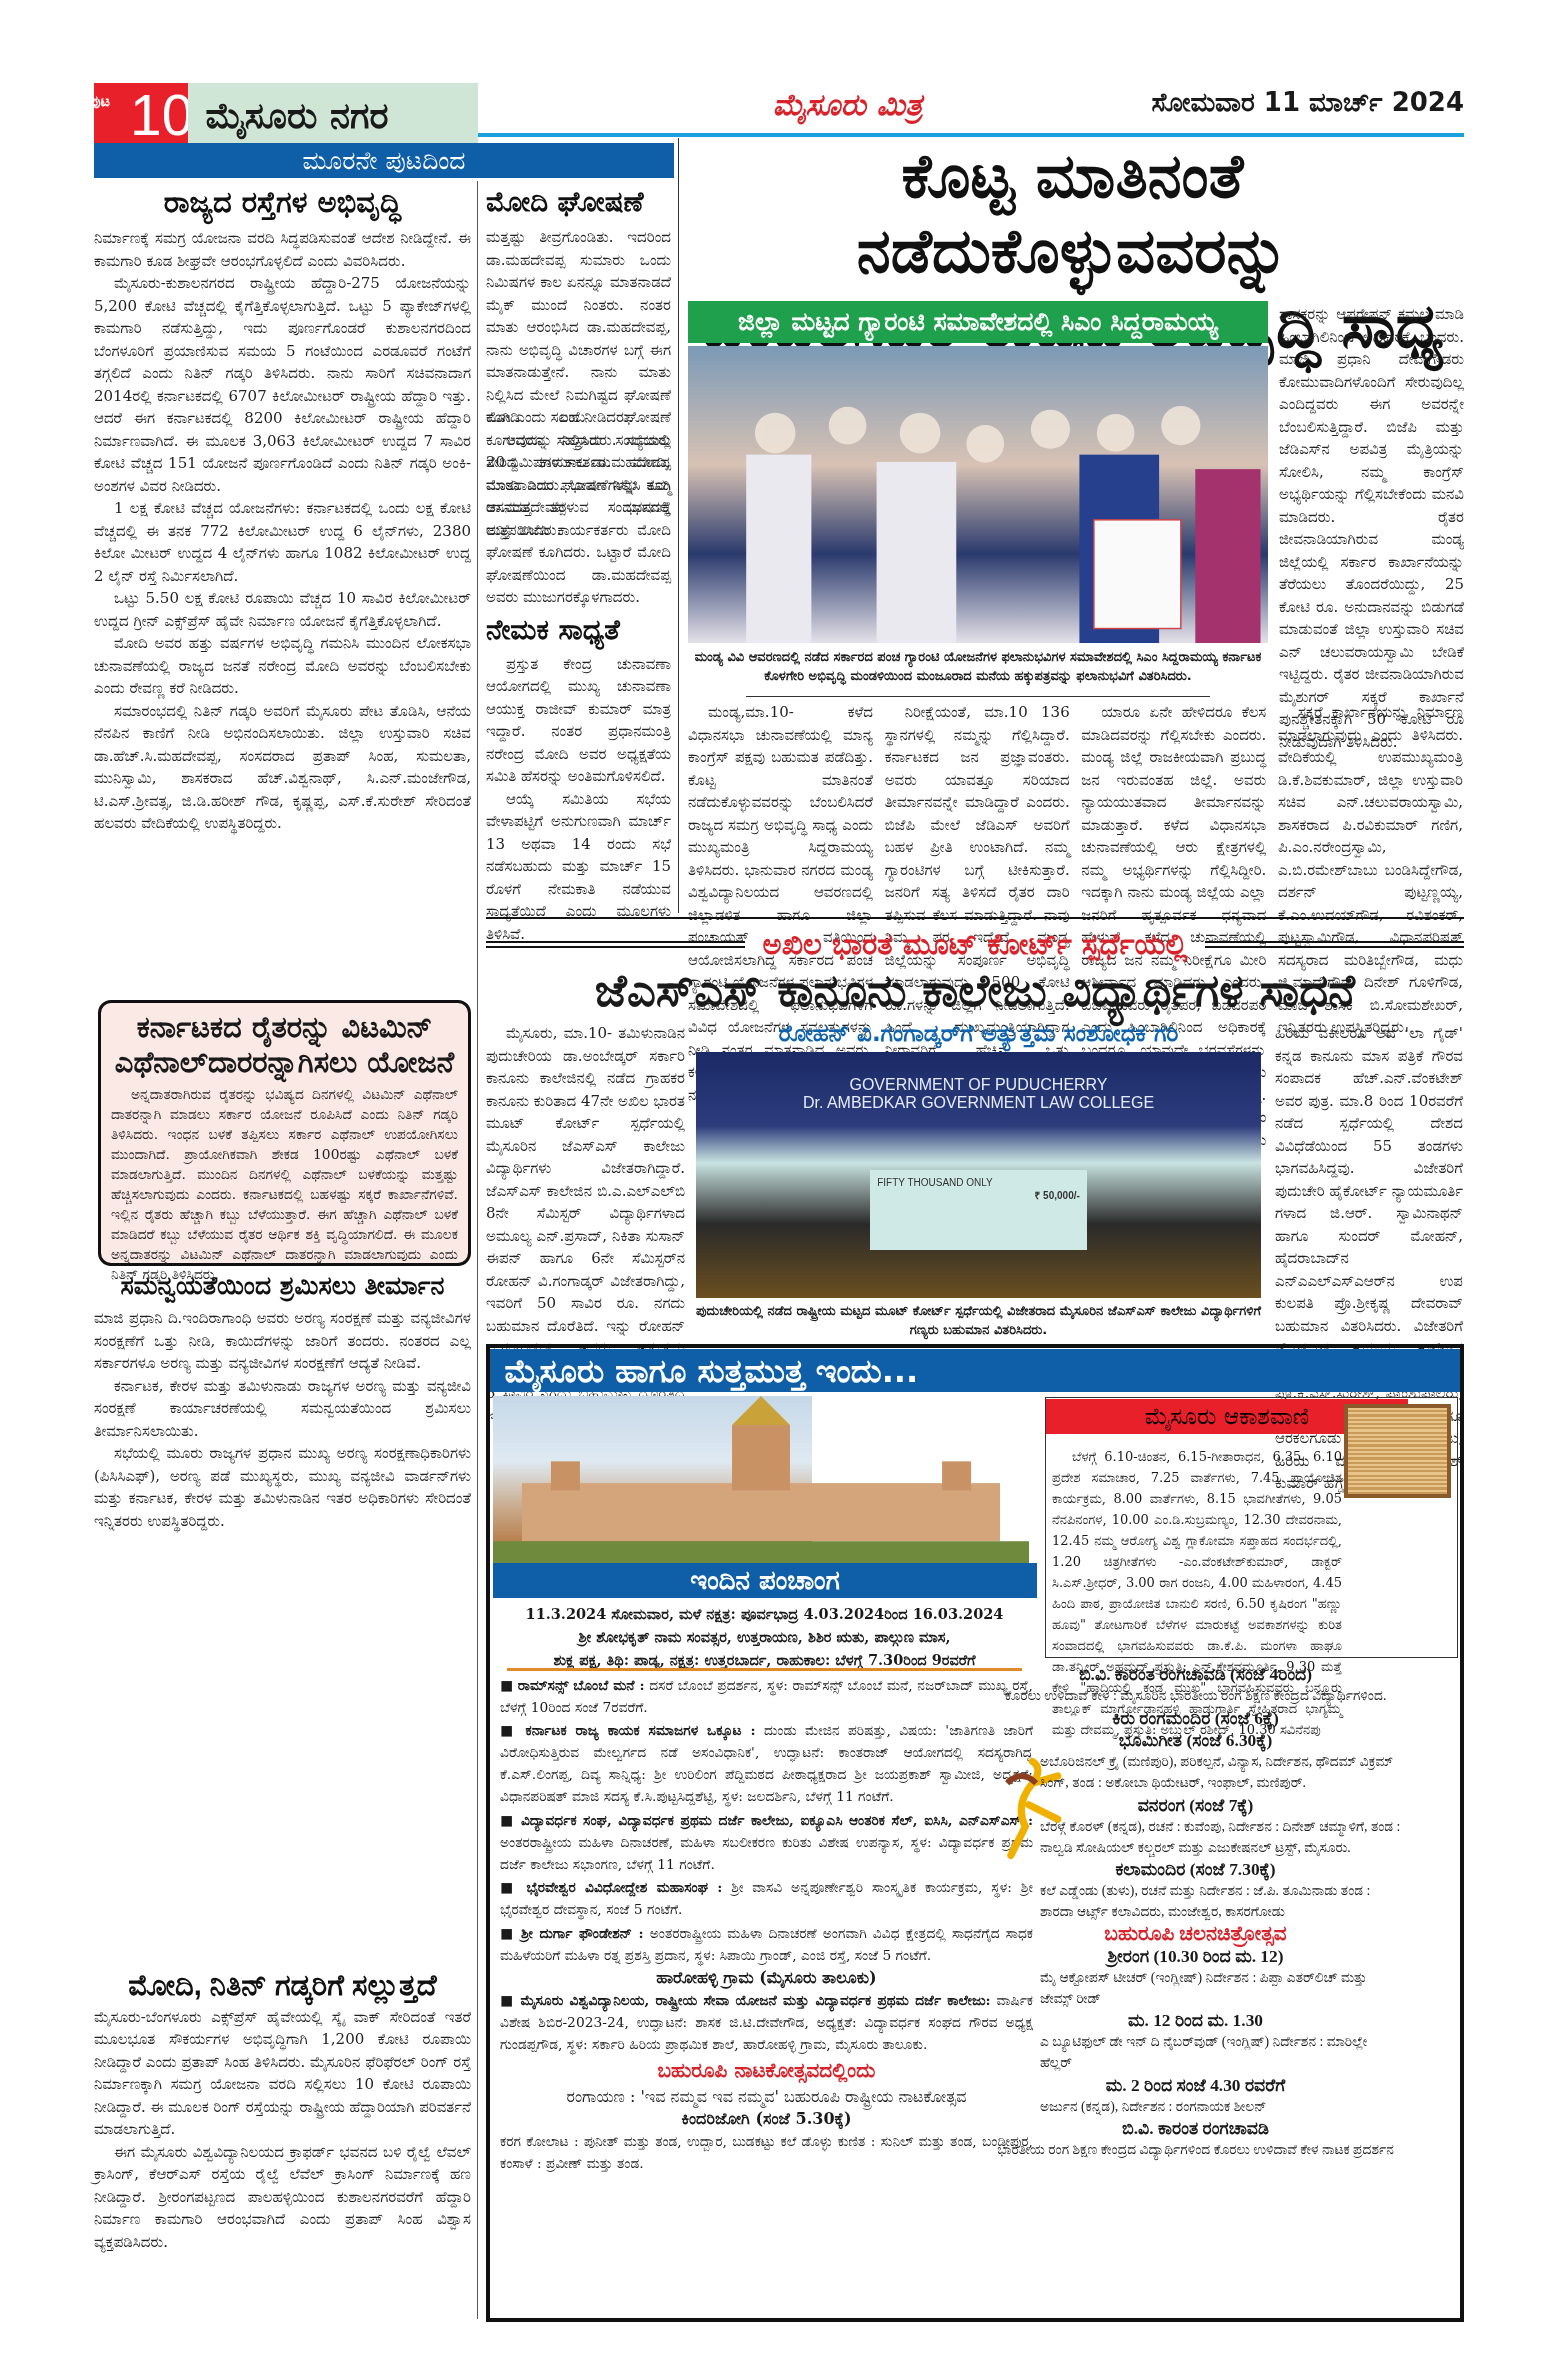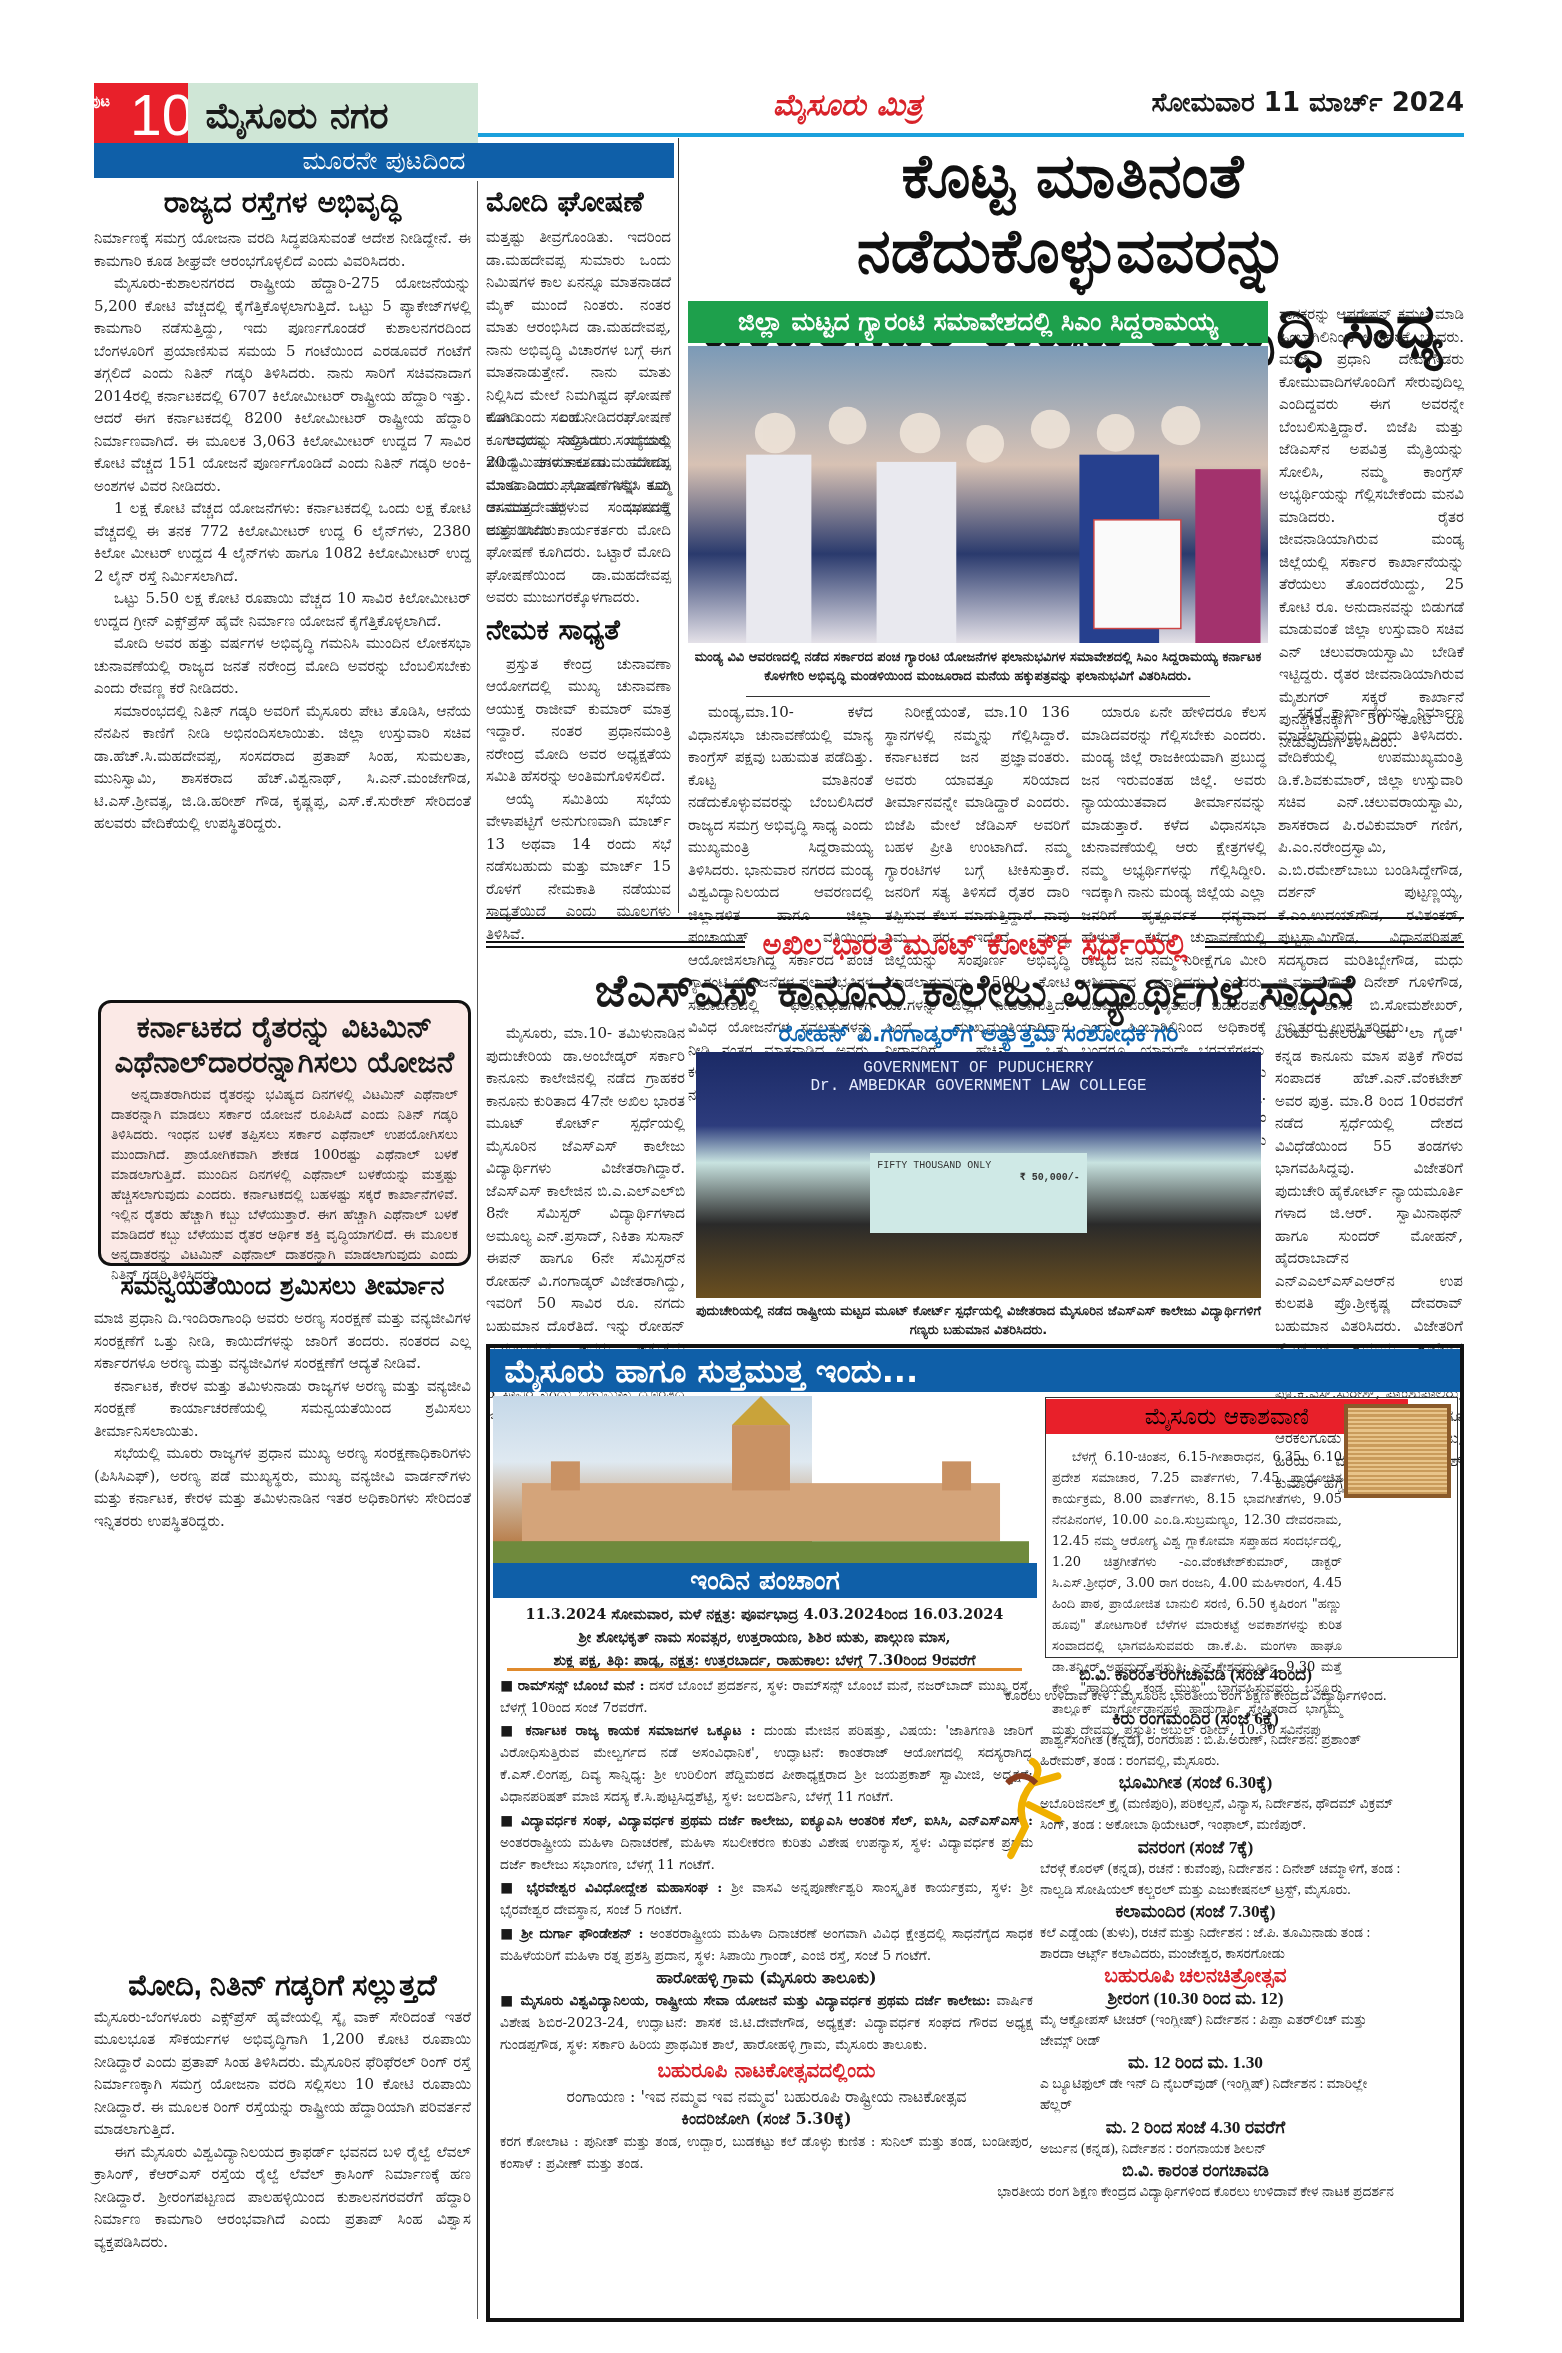--- a/index.html
+++ b/index.html
@@ -46,21 +46,21 @@
 #nemaka{left:486px;top:572px;width:185px}
 #nemaka h2{font-size:27.5px;text-align:left;margin:4.3px 0 5.8px}
 
 
 #moot-rule-top{left:486px;top:917px;width:978px;height:2.2px;background:#111}
 #moot-kicker{left:486px;top:924px;width:978px;height:41px;display:flex;align-items:center;justify-content:center;gap:17.4px}
 #moot-kicker .dbl{flex:1;height:7.2px;border-top:2.9px solid #111;border-bottom:2.9px solid #111}
 #moot-kicker .txt{color:#d8232a;font-size:29px;font-weight:bold;white-space:nowrap}
 #moot-head{left:486px;top:964px;width:978px;height:54px;font-family:"DejaVu Serif",serif;font-size:45px;font-weight:bold;text-align:center;line-height:54px}
 #moot-sub{left:696px;top:1020px;width:565px;height:29px;color:#0d63ad;font-size:23px;font-weight:bold;text-align:center}
-#moot-photo{left:696px;top:1052px;width:565px;height:246px;background:linear-gradient(180deg,#1b2a66 0%,#2d3c7d 30%,#c8e3e0 45%,#2a2a2a 70%,#6b4f1f 100%);color:#e6ecff;font-family:Liberation Mono, monospace;font-size:16px;text-align:center;padding-top:7px}
+#moot-photo{left:696px;top:1052px;width:565px;height:246px;background:linear-gradient(180deg,#1b2a66 0%,#2d3c7d 30%,#c8e3e0 45%,#2a2a2a 70%,#6b4f1f 100%);color:#e6ecff;font-family:Liberation Sans, sans-serif;font-size:16px;text-align:center;padding-top:24px}
 #moot-caption{left:696px;top:1301px;width:565px;font-size:13px;line-height:19px;font-weight:bold;text-align:center}
 #moot-left{left:486px;top:1022px;width:199px}
 #moot-right{left:1275px;top:1022px;width:188px}
 
 
 #today-frame{left:486px;top:1344px;width:978px;height:978px;border:4.3px solid #111}
 #today-banner{left:490px;top:1349px;width:970px;height:43px;background:#0f5fa8;color:#fff;font-size:32px;font-weight:bold;padding-left:14.5px;display:flex;align-items:center}
 #palace-photo{left:493px;top:1396px;width:319px;height:188px;background:linear-gradient(180deg,#c5d8e8 0%,#dfe9f1 35%,#c8a98a 60%,#b77a45 80%,#7a8a4a 100%)}
 #panch-banner{left:493px;top:1563px;width:544px;height:35px;background:#0f5fa8;color:#fff;font-size:26px;font-weight:bold;display:flex;align-items:center;justify-content:center}
 #panch-text{left:500px;top:1602px;width:529px;font-family:"DejaVu Serif",serif;font-size:14.5px;line-height:23px;text-align:center;font-weight:bold}
@@ -254,21 +254,20 @@
 </div>
 
 <svg id="dancer" class="abs" viewBox="0 0 90 150">
   <path d="M45 10 q15 10 0 30 q-25 30 -10 60 l-20 40 M45 40 l35 -10 M40 70 l40 20" stroke="#f0b000" stroke-width="10" fill="none" stroke-linecap="round"></path>
   <path d="M10 40 q20 -20 40 0" stroke="#8a3d1f" stroke-width="8" fill="none"></path>
 </svg>
 <div id="rang-block" class="abs">
     <div class="h">ಬಿ.ವಿ. ಕಾರಂತ ರಂಗಚಾವಡಿ (ಸಂಜೆ 4ರಿಂದ)</div>
     <div class="c">ಕೊರಲು ಉಳಿದಾವೆ ಕೇಳ : ಮೈಸೂರಿನ ಭಾರತೀಯ ರಂಗ ಶಿಕ್ಷಣ ಕೇಂದ್ರದ ವಿದ್ಯಾರ್ಥಿಗಳಿಂದ.</div>
     <div class="h">ಕಿರು ರಂಗಮಂದಿರ (ಸಂಜೆ 6ಕ್ಕೆ)</div>
-    <div class="d">ಪಾರ್ಶ್ವಸಂಗೀತ (ಕನ್ನಡ), ರಂಗರೂಪ : ಬಿ.ಪಿ.ಅರುಣ್, ನಿರ್ದೇಶನ: ಪ್ರಶಾಂತ್ ಹಿರೇಮಠ್, ತಂಡ : ರಂಗವಲ್ಲಿ, ಮೈಸೂರು.</div>
     <div class="h">ಭೂಮಿಗೀತ (ಸಂಜೆ 6.30ಕ್ಕೆ)</div>
     <div class="d">ಅಬೊರಿಜಿನಲ್ ಕ್ರೈ (ಮಣಿಪುರಿ), ಪರಿಕಲ್ಪನೆ, ವಿನ್ಯಾಸ, ನಿರ್ದೇಶನ, ಥೌದಮ್ ವಿಕ್ರಮ್ ಸಿಂಗ್, ತಂಡ : ಅಕೋಬಾ ಥಿಯೇಟರ್, ಇಂಫಾಲ್, ಮಣಿಪುರ್.</div>
     <div class="h">ವನರಂಗ (ಸಂಜೆ 7ಕ್ಕೆ)</div>
     <div class="d">ಬೆರಳ್ಗೆ ಕೊರಳ್ (ಕನ್ನಡ), ರಚನೆ : ಕುವೆಂಪು, ನಿರ್ದೇಶನ : ದಿನೇಶ್ ಚಮ್ಮಾಳಿಗೆ, ತಂಡ : ನಾಲ್ವಡಿ ಸೋಷಿಯಲ್ ಕಲ್ಚರಲ್ ಮತ್ತು ಎಜುಕೇಷನಲ್ ಟ್ರಸ್ಟ್, ಮೈಸೂರು.</div>
     <div class="h">ಕಲಾಮಂದಿರ (ಸಂಜೆ 7.30ಕ್ಕೆ)</div>
     <div class="d">ಕಲೆ ಎಡ್ಡೆಂಡು (ತುಳು), ರಚನೆ ಮತ್ತು ನಿರ್ದೇಶನ : ಜೆ.ಪಿ. ತೂಮಿನಾಡು ತಂಡ : ಶಾರದಾ ಆರ್ಟ್ಸ್ ಕಲಾವಿದರು, ಮಂಜೇಶ್ವರ, ಕಾಸರಗೋಡು</div>
     <div class="h red">ಬಹುರೂಪಿ ಚಲನಚಿತ್ರೋತ್ಸವ</div>
     <div class="h">ಶ್ರೀರಂಗ (10.30 ರಿಂದ ಮ. 12)</div>
     <div class="d">ಮೈ ಆಕ್ಟೋಪಸ್ ಟೀಚರ್ (ಇಂಗ್ಲೀಷ್) ನಿರ್ದೇಶನ : ಪಿಪ್ಪಾ ಎತರ್‌ಲಿಚ್ ಮತ್ತು ಜೇಮ್ಸ್ ರೀಡ್</div>
     <div class="h">ಮ. 12 ರಿಂದ ಮ. 1.30</div>

